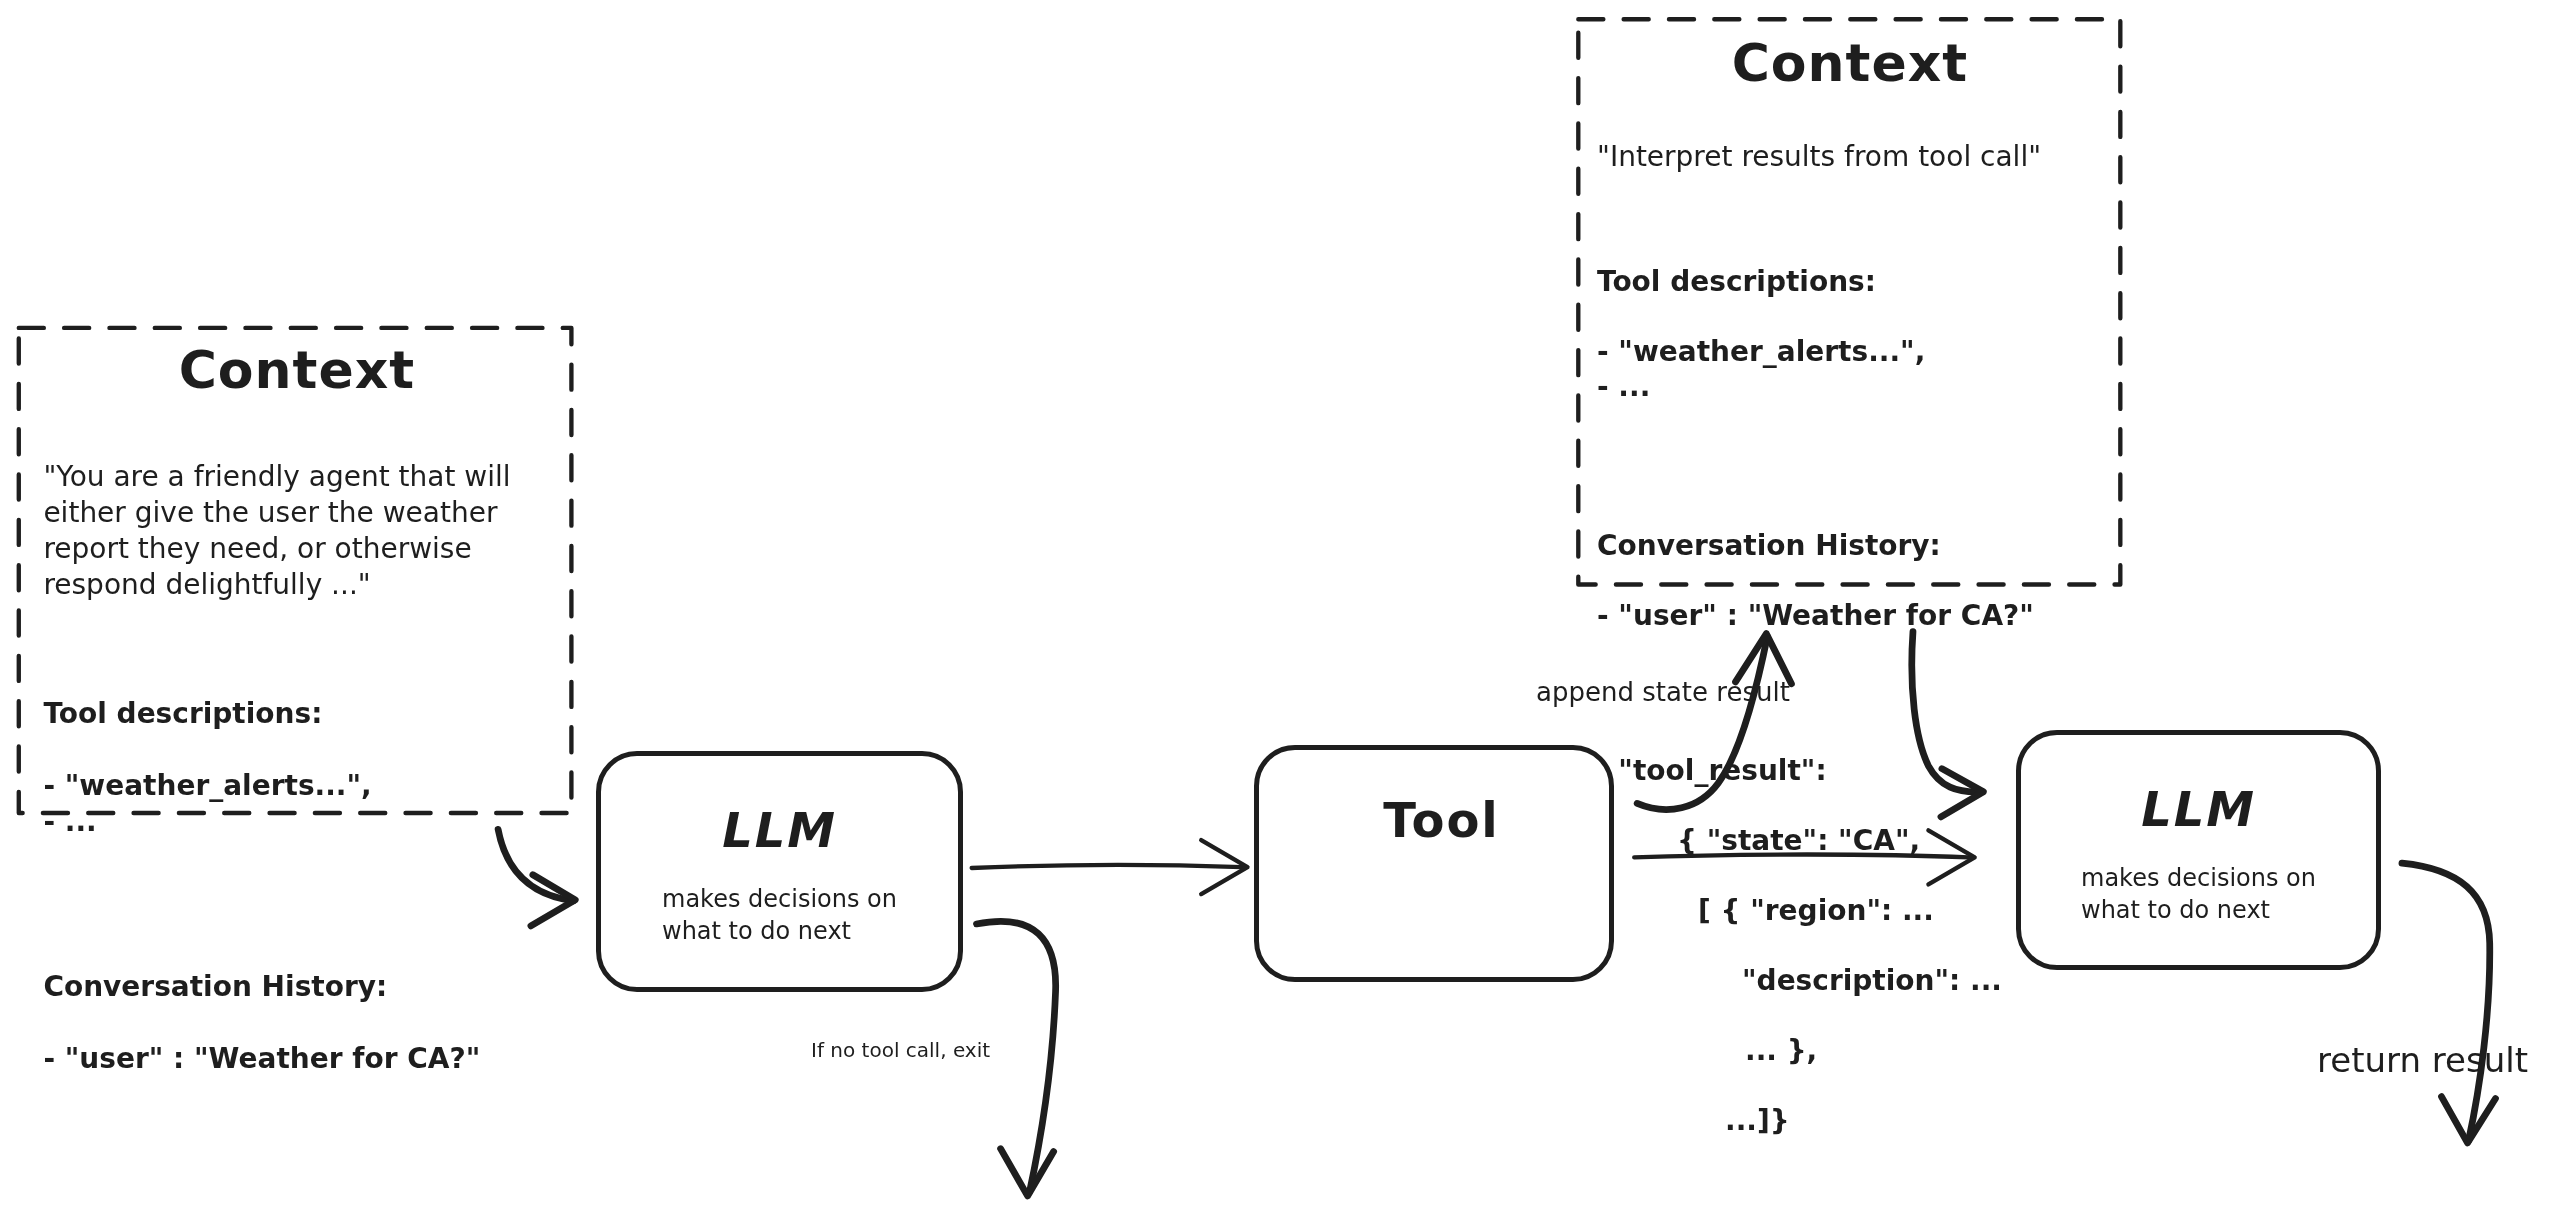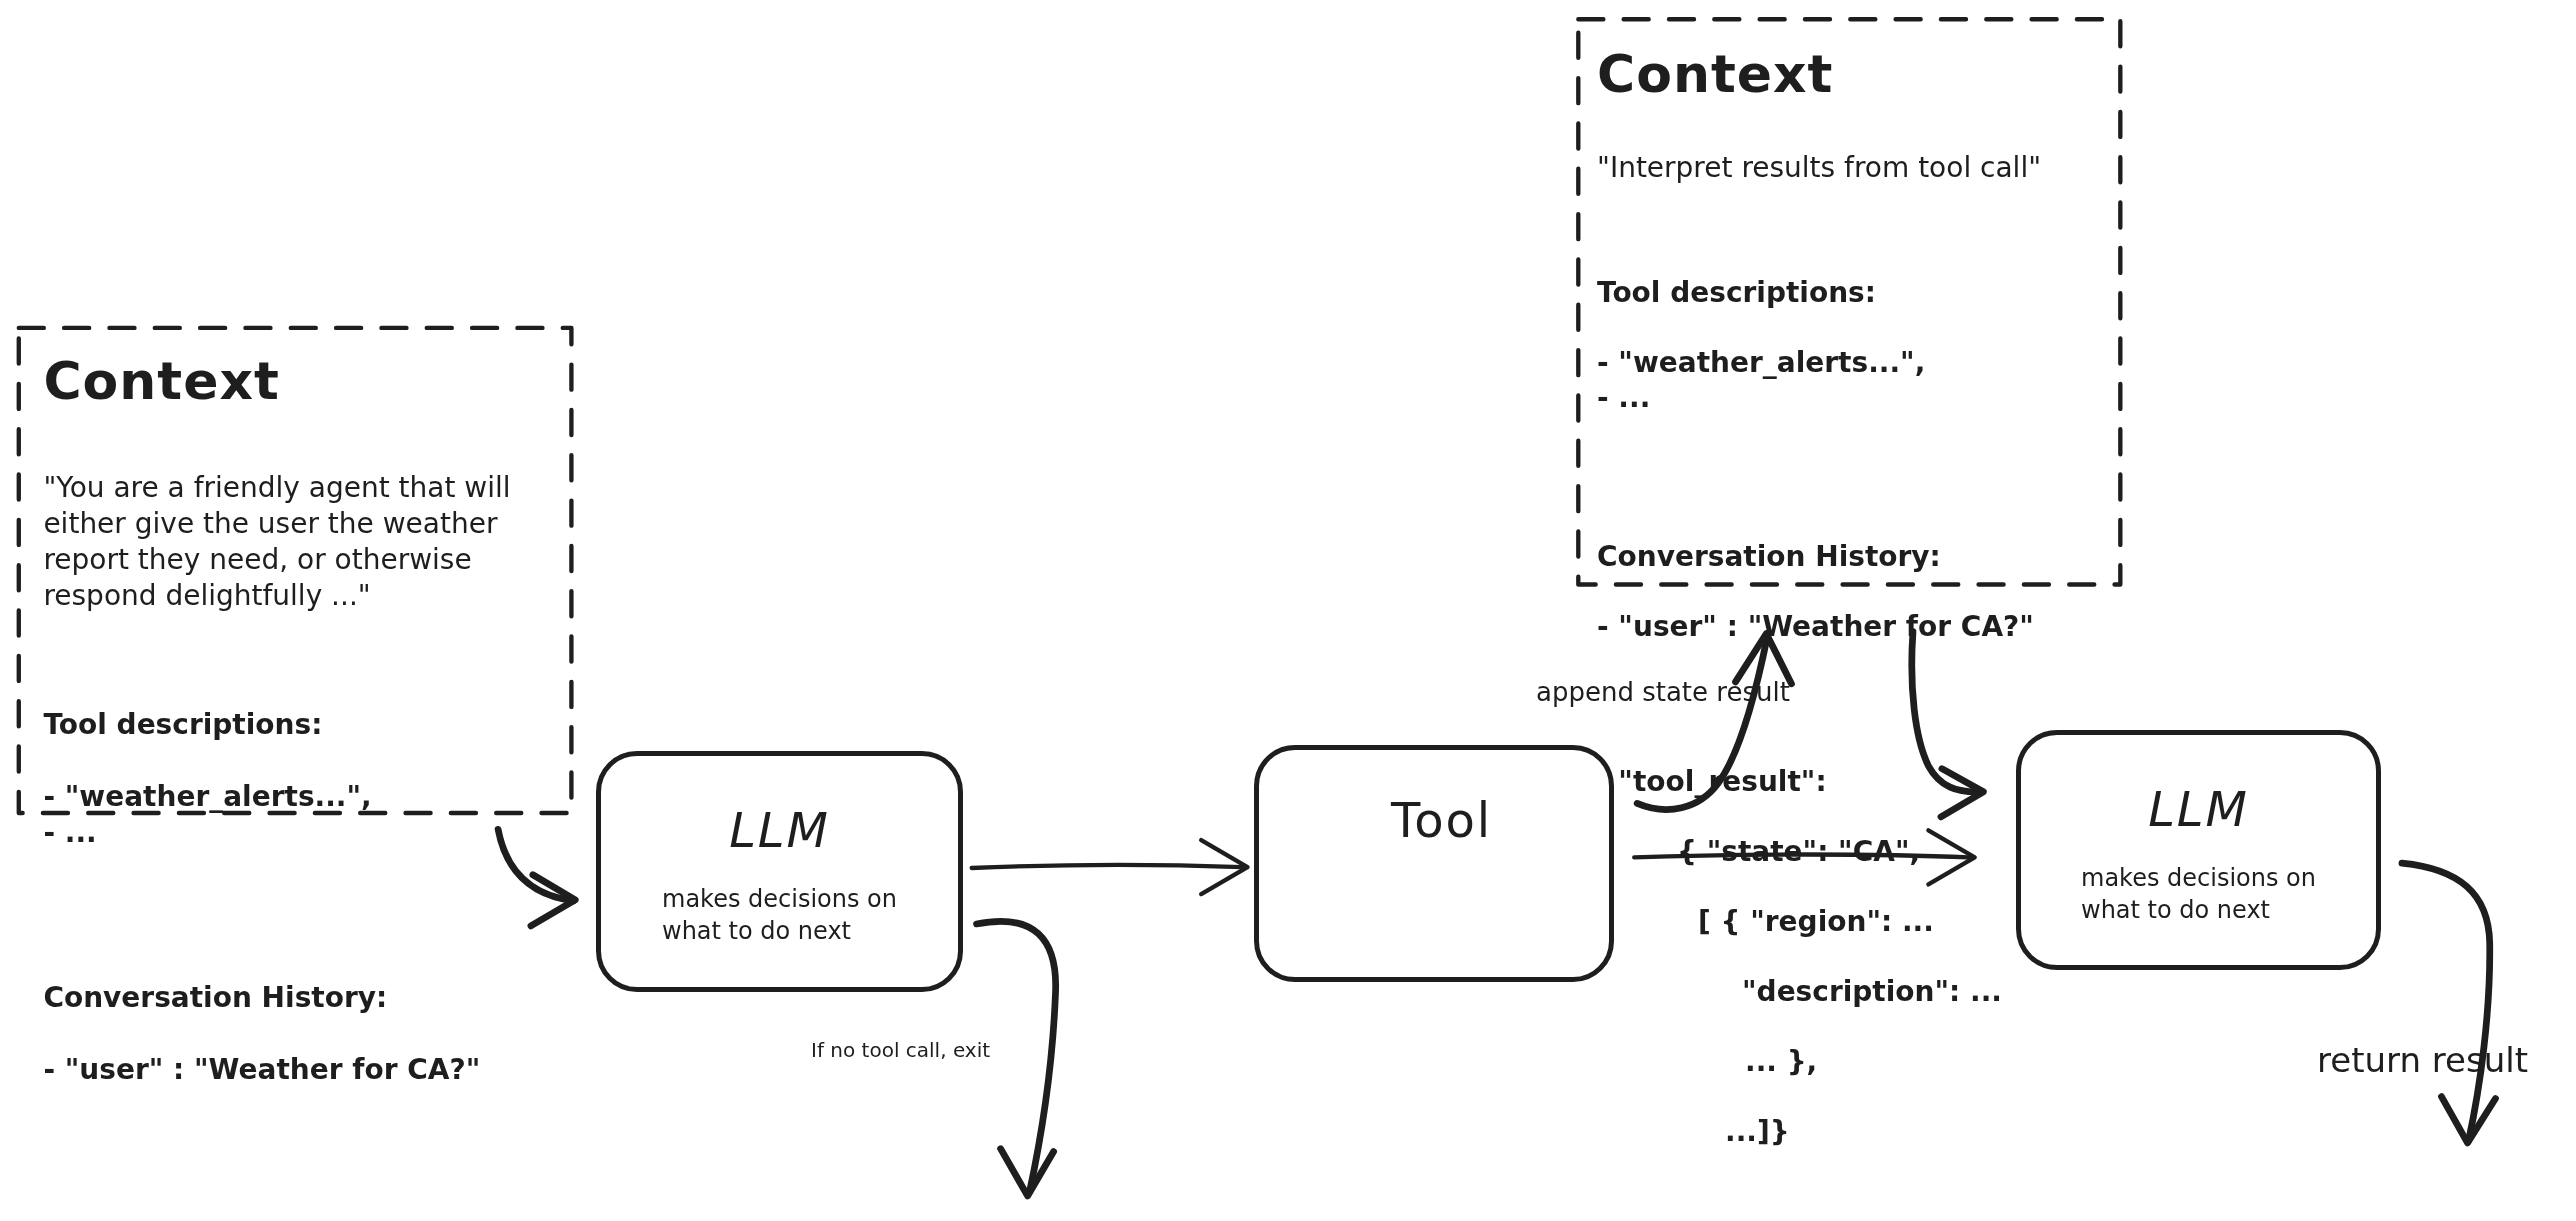--- a/index.html
+++ b/index.html
@@ -30,23 +30,23 @@
   
   .context-box {
     position: absolute;
     box-sizing: border-box;
     z-index: 2;
     background: transparent;
   }
   .ctx-title {
     font-size: 52px;
     font-weight: 700;
+    text-align: center;
     letter-spacing: 1px;
     white-space: pre-line;
-    margin-top: 11px;
   }
   .ctx-body {
     font-size: 28px;
     line-height: 36px;
     white-space: pre-line;
   }
   .ctx-block { margin-top: 21px; font-weight: bold; }
   #ctx2 .ctx-block { margin-top: 19.3px; }
   #ctx1 .ctx-body { margin-top: 23px; }
   #ctx2 .ctx-body { margin-top: 11.6px; line-height: 35px; }
@@ -57,21 +57,21 @@
     position: absolute;
     box-sizing: border-box;
     border: 5.8px solid #1e1e1e;
     border-radius: 41px;
     background: #ffffff;
     text-align: center;
     z-index: 2;
   }
   .node-title {
     font-size: 48px;
-    font-weight: 400;
+    font-weight: 700;
     letter-spacing: 1.9px;
   }
   .node-title.slanted { font-style: italic; }
   .node-sub {
     font-size: 24px;
     line-height: 32px;
     margin: 0 auto;
     width: fit-content;
     text-align: left;
     white-space: pre-line;

